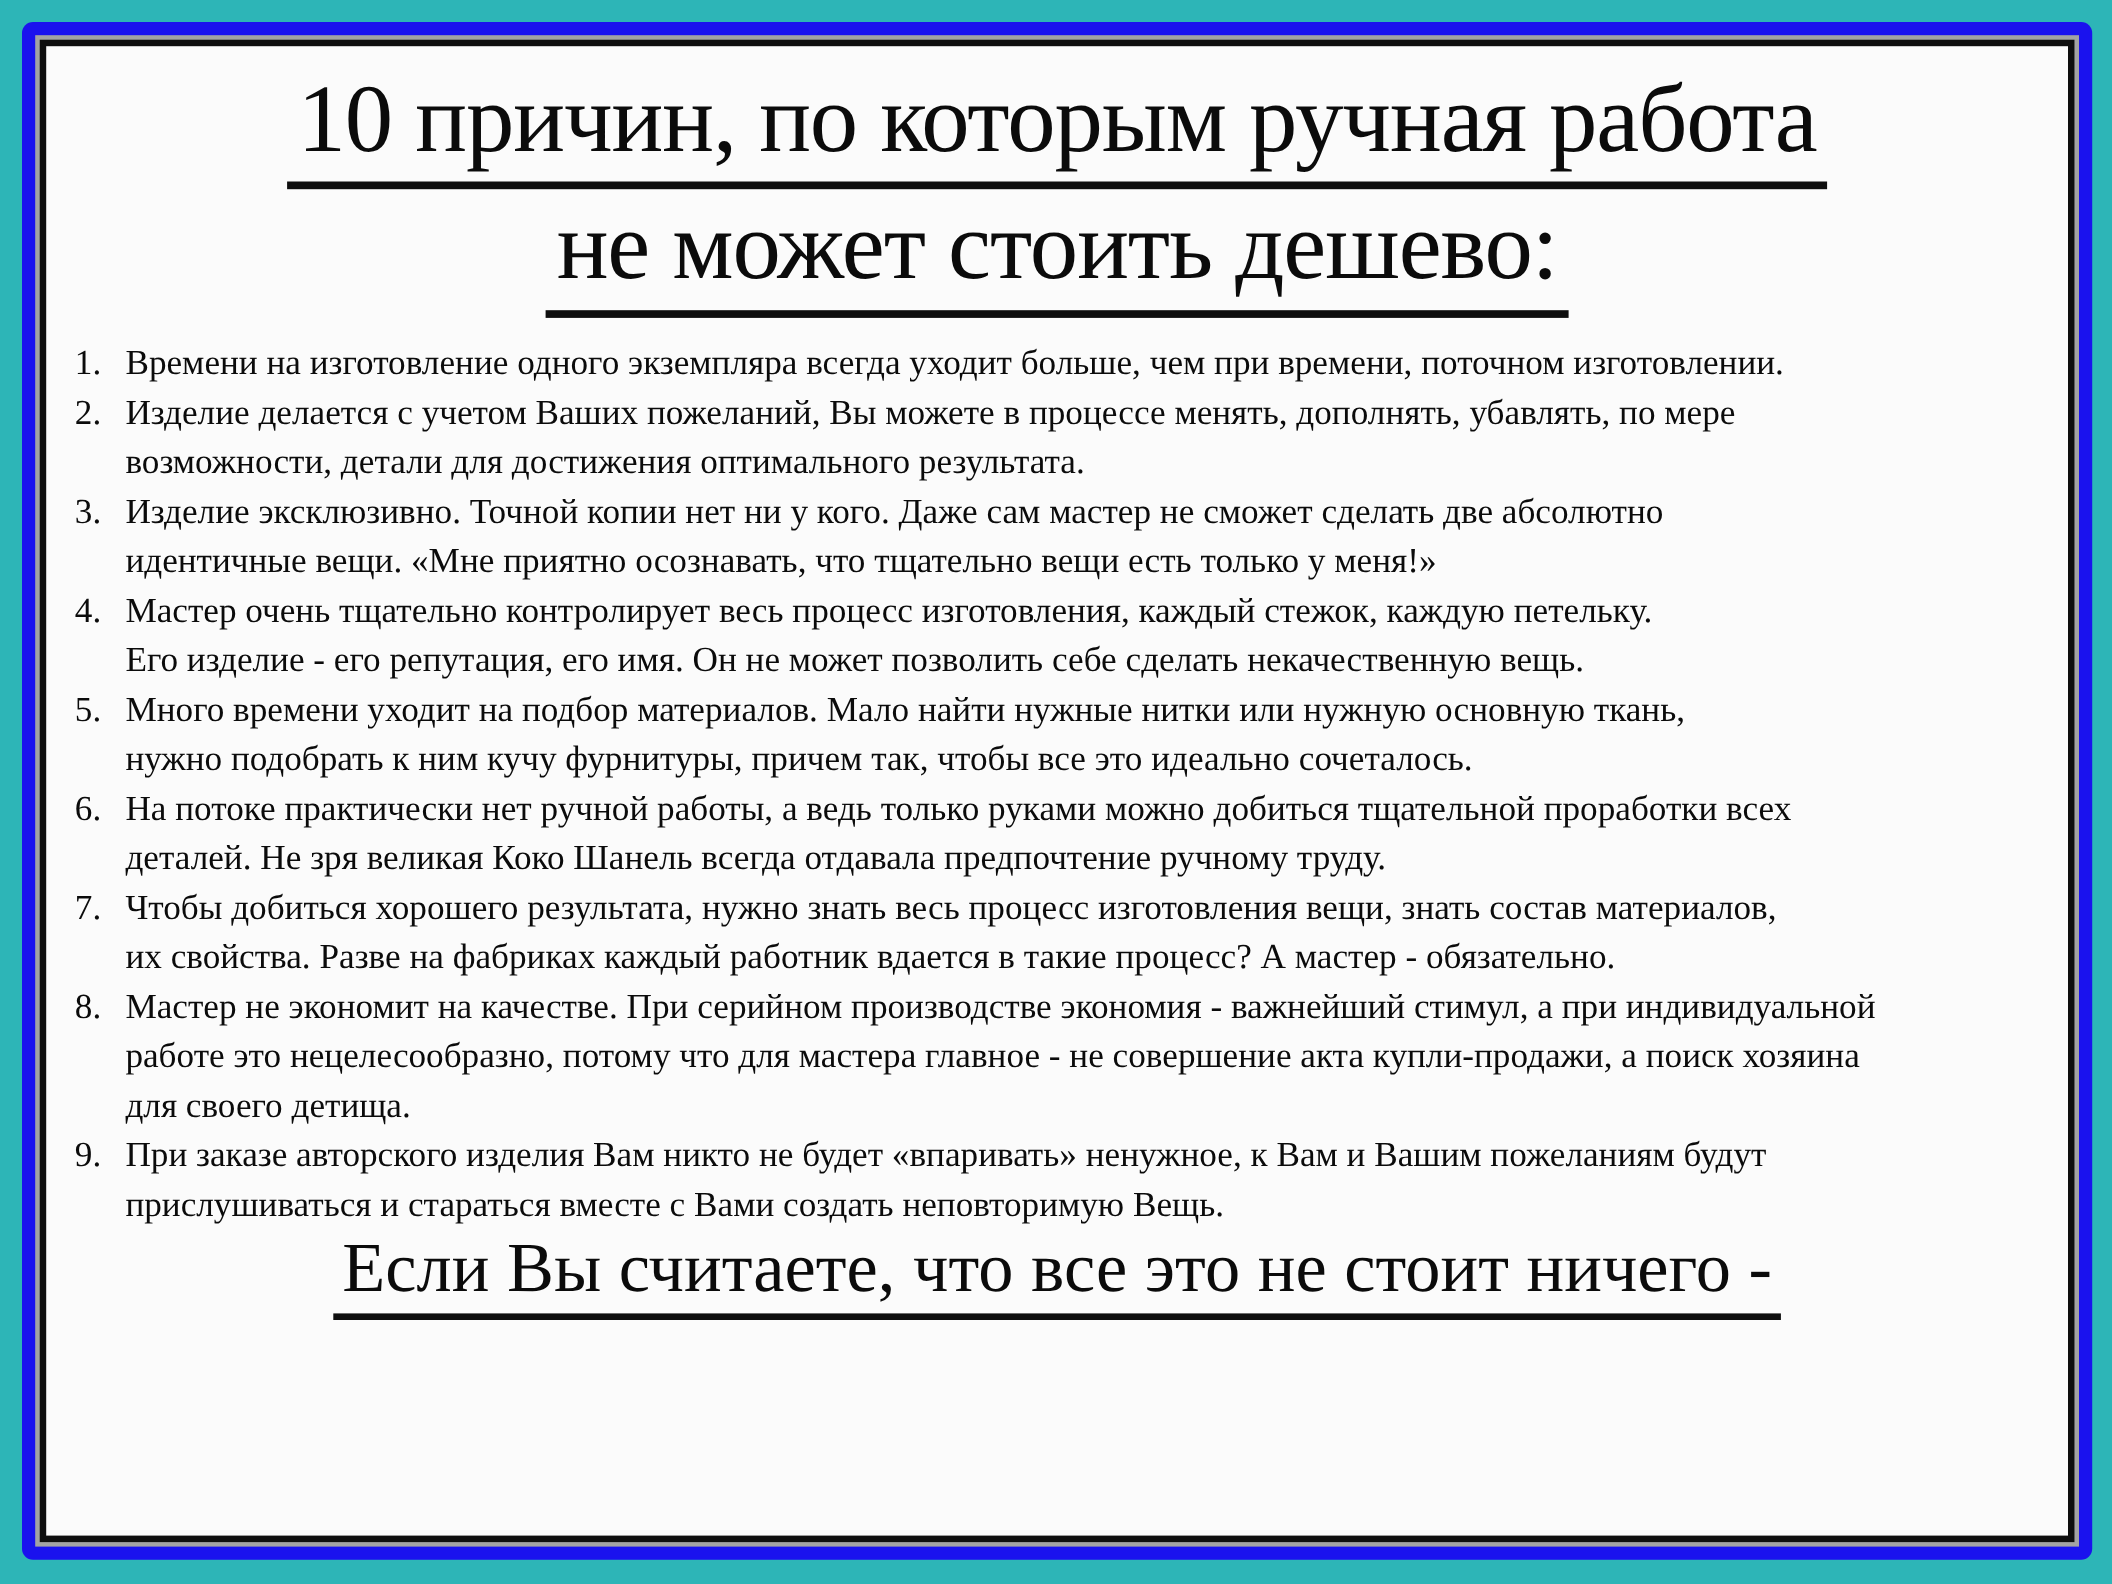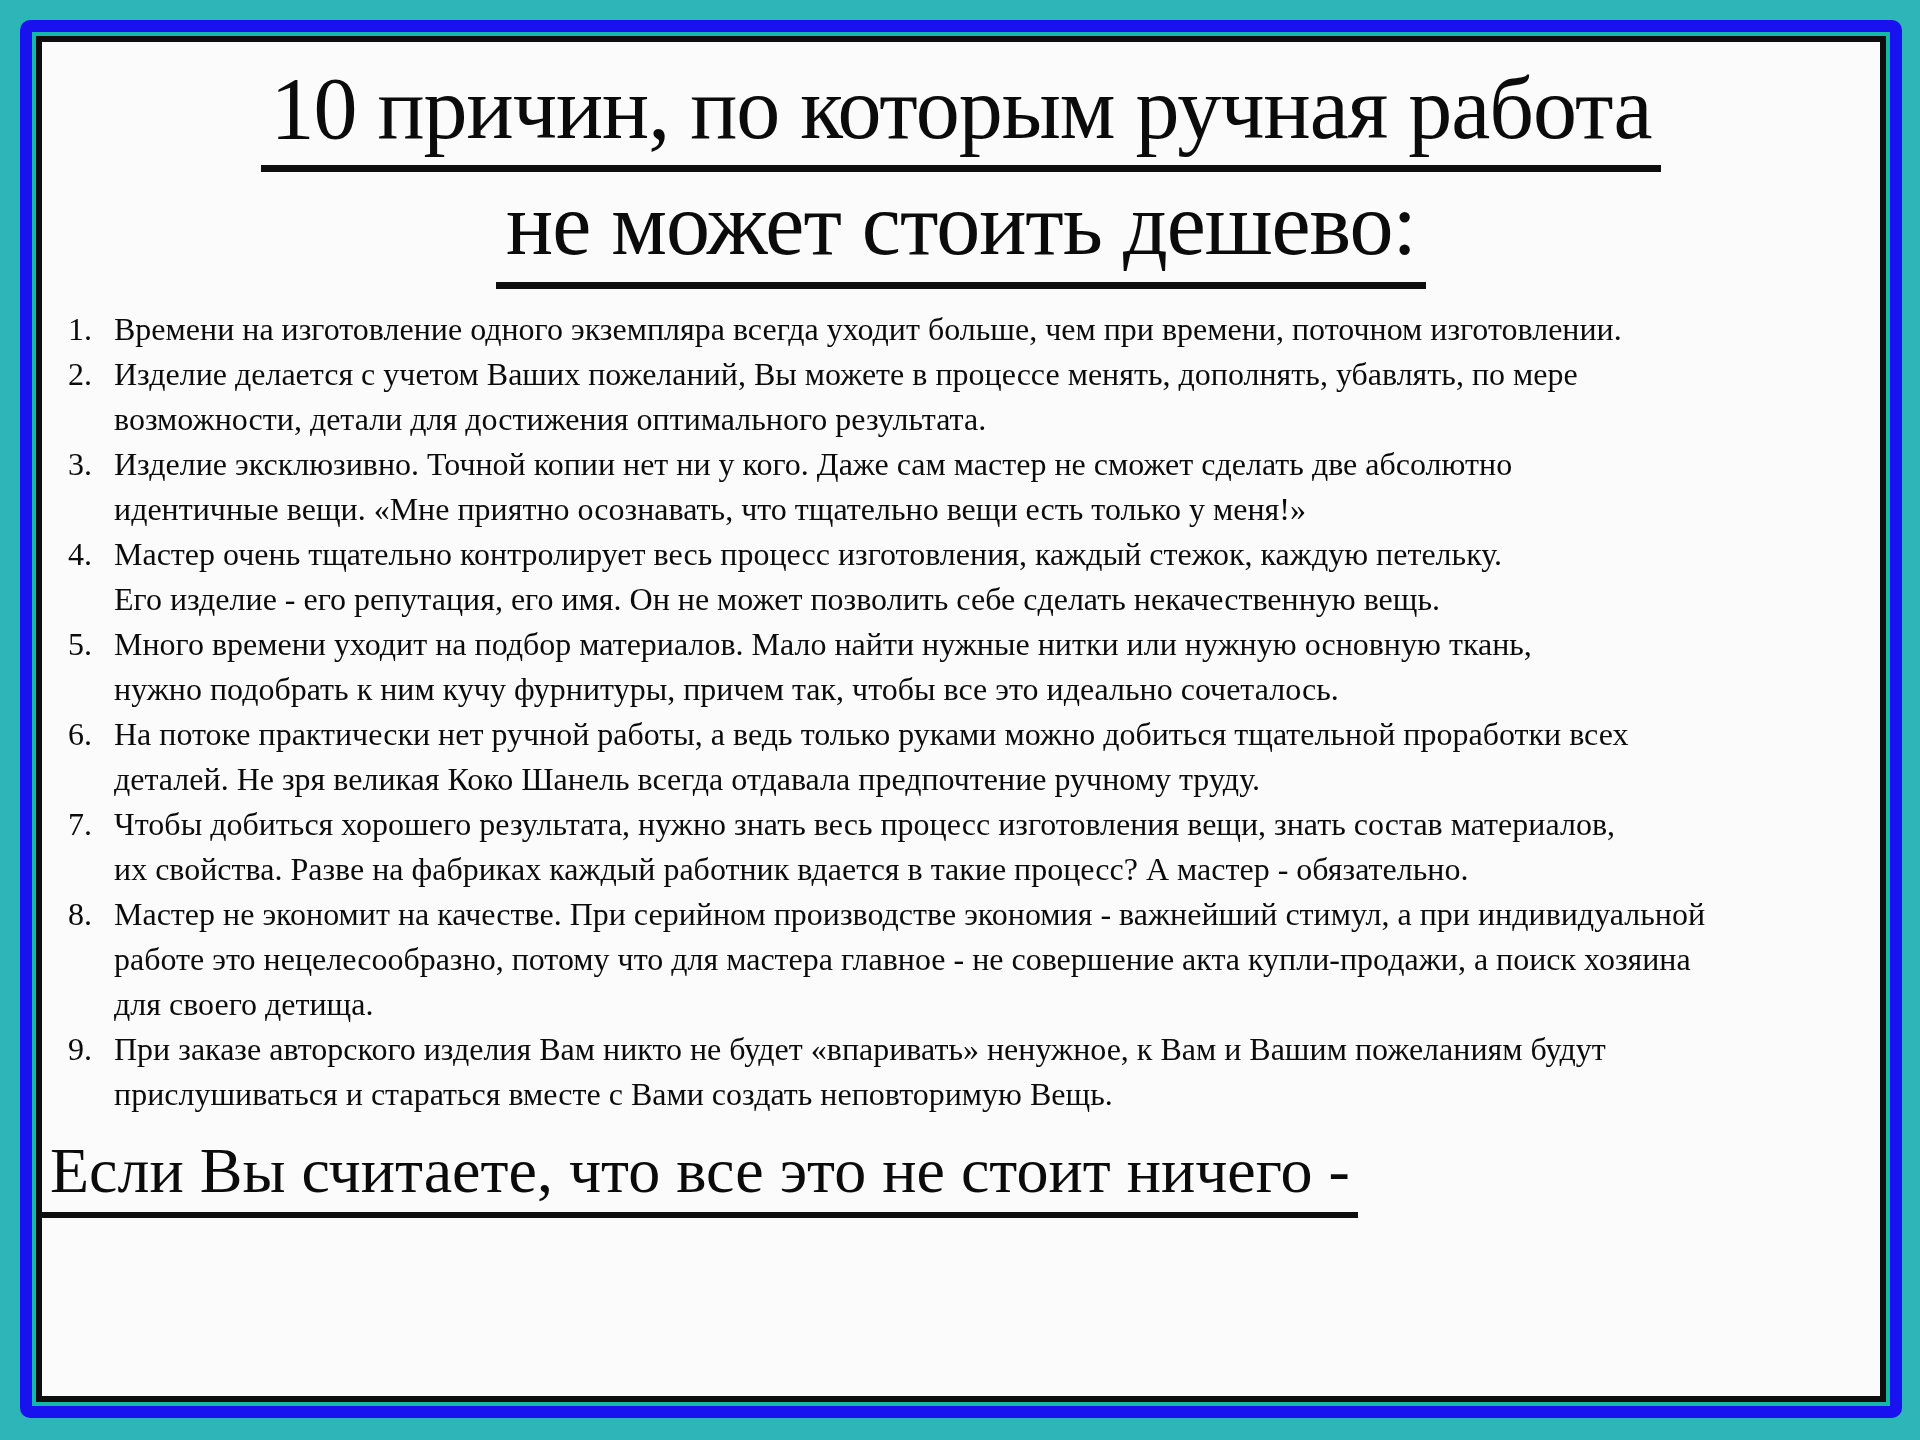--- a/index.html
+++ b/index.html
@@ -14,21 +14,21 @@
     padding: 20px 18px 22px 20px;
   }
   .blue-frame {
     width: 100%; height: 100%;
     background: #1a12ee;
     border-radius: 10px;
     padding: 12px;
   }
   .white-gap {
     width: 100%; height: 100%;
-    background: #14b8a6;
+    background: #a3a3a3;
     padding: 4px;
   }
   .black-frame {
     width: 100%; height: 100%;
     border: 6px solid #0e0e0e;
     background: #fbfbfb;
     padding: 14px 0 0 0;
     overflow: hidden;
   }
   .title-block { text-align: center; }
@@ -53,21 +53,21 @@
   }
   .reason-row { display: flex; align-items: flex-start; }
   .reason-num {
     flex: 0 0 46px;
     text-align: left;
   }
   .reason-text {
     flex: 1 1 auto;
     white-space: pre-line;
   }
-  .footer-block { text-align: left; margin-top: 20px; }
+  .footer-block { text-align: center; margin-top: 2px; }
   .footer-line { display: block; }
   .footer-line + .footer-line { margin-top: 26px; }
   .footer-line .u {
     display: inline-block;
     font-size: 64px;
     line-height: 1.05;
     padding: 0 8px 8px 8px;
     border-bottom: 6px solid #0e0e0e;
   }
 </style>

